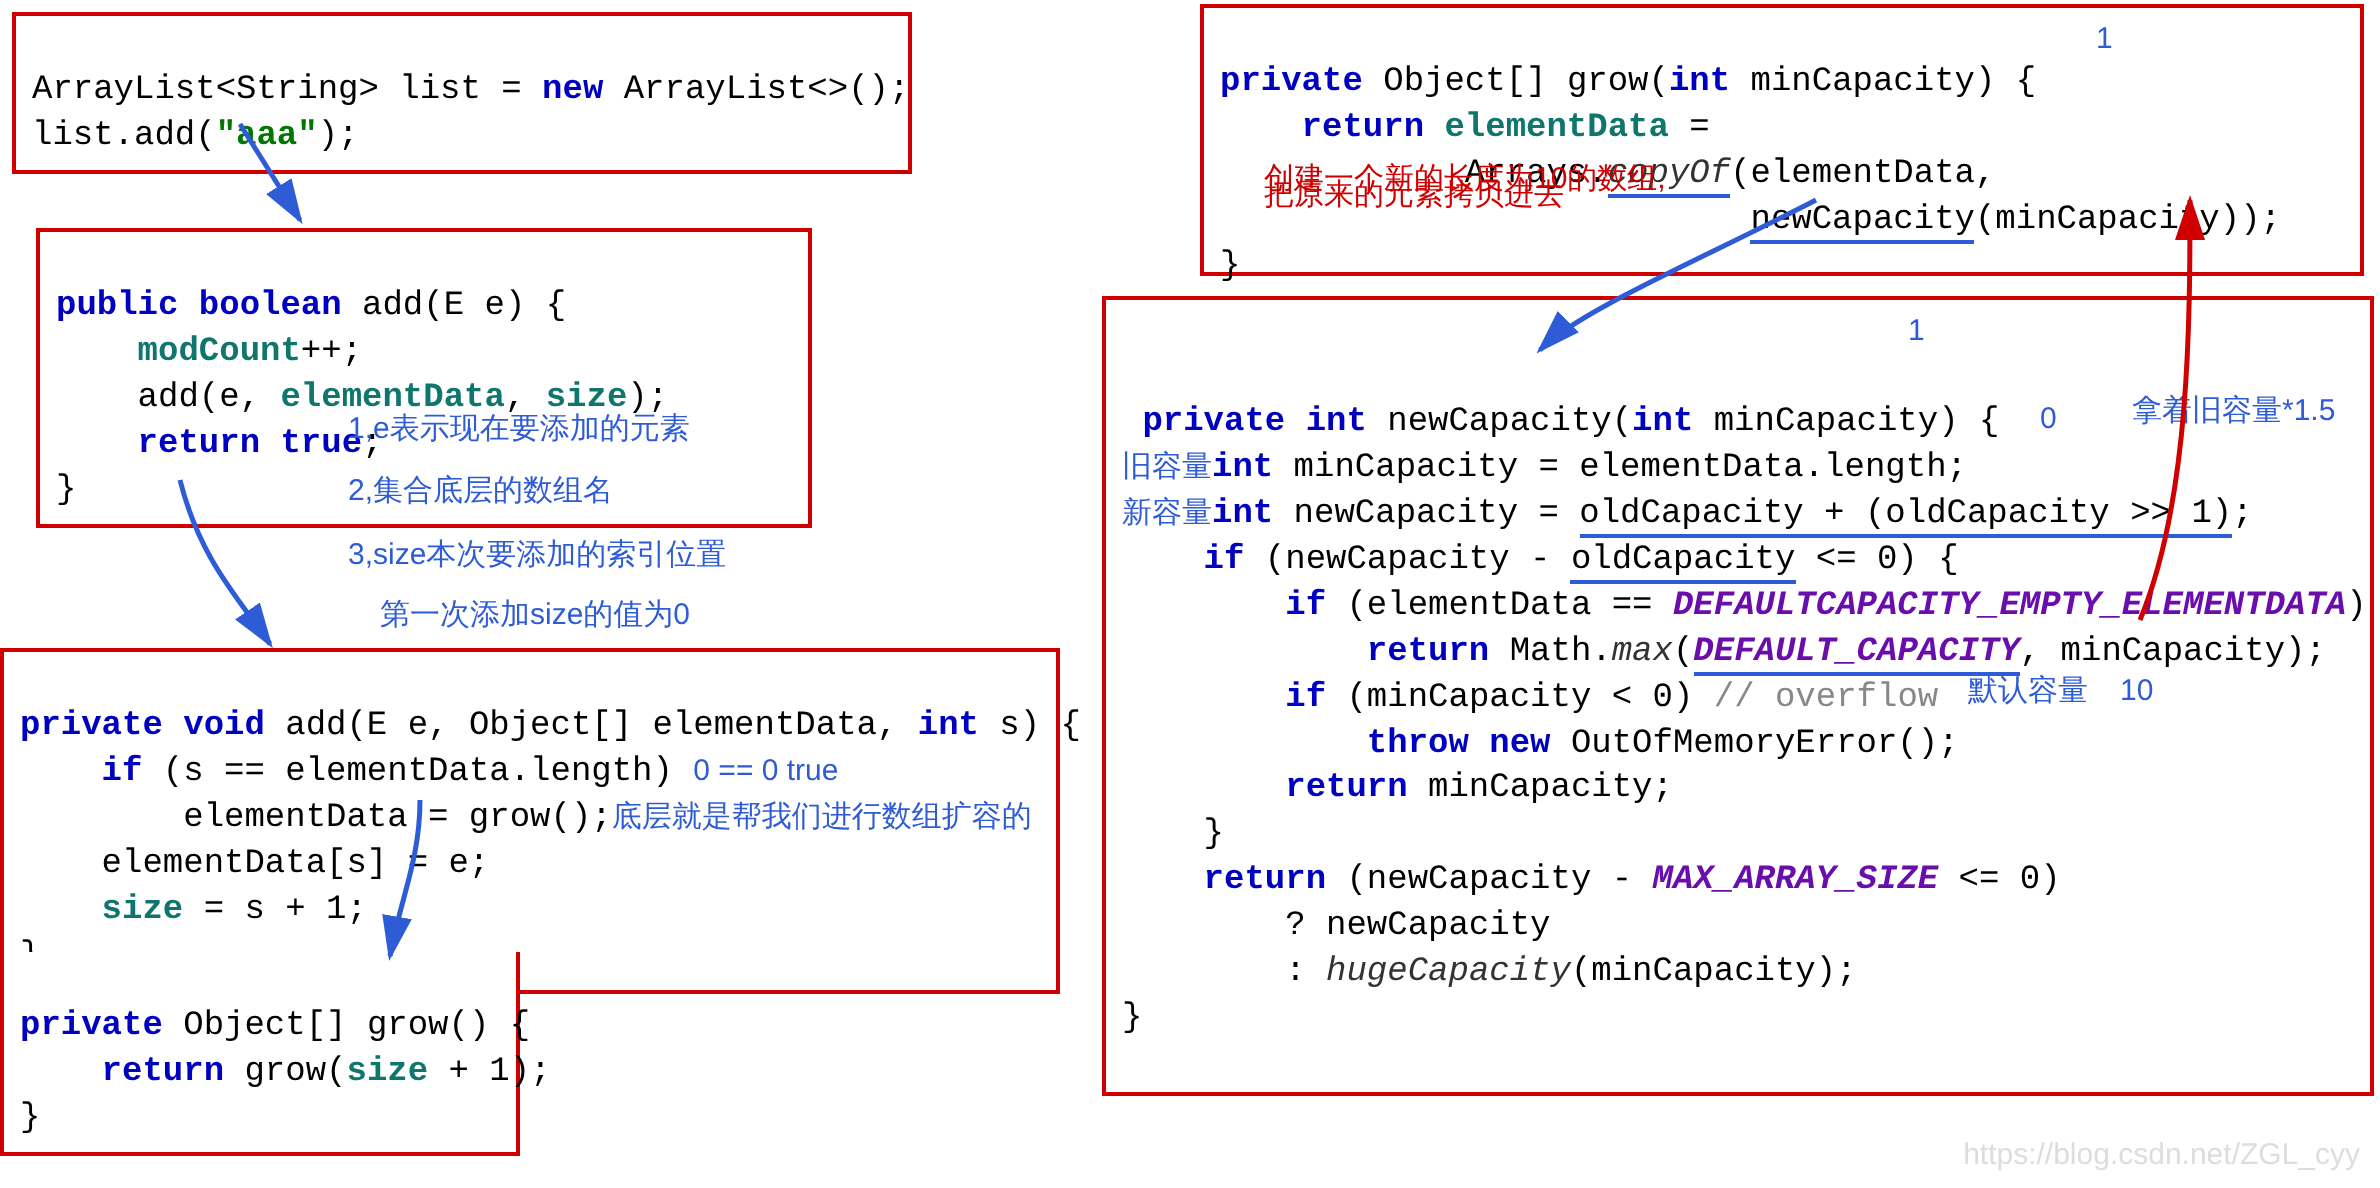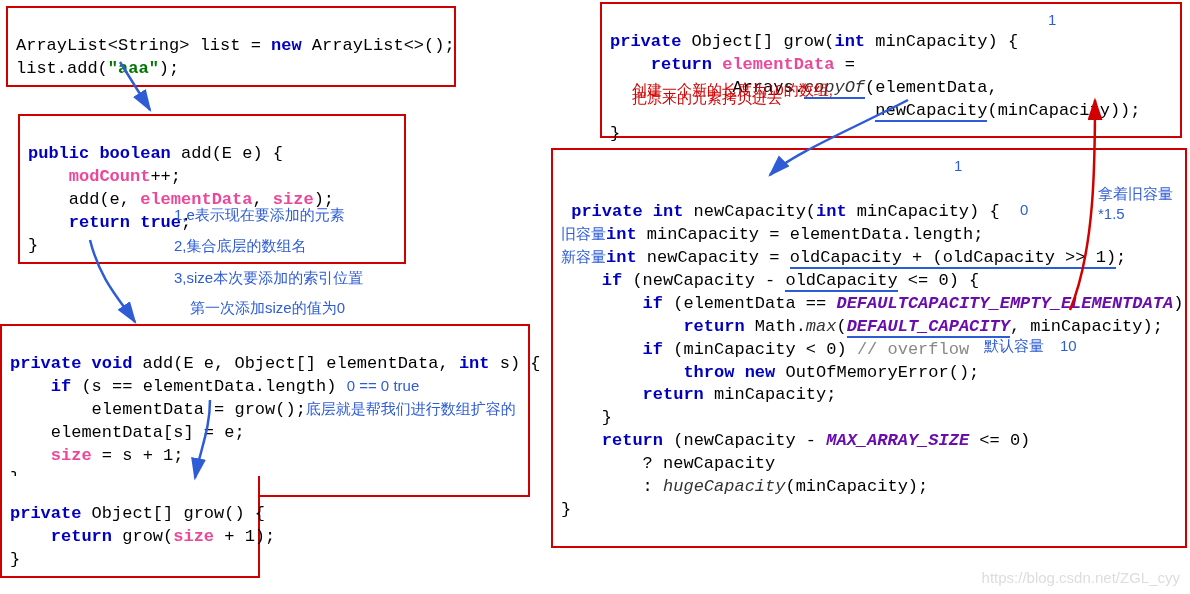--- a/index.html
+++ b/index.html
@@ -18,21 +18,21 @@
   .box {
     position: absolute;
     border: 2px solid #d00000;
     background: #fff;
     padding: 4px 8px;
     white-space: pre;
   }
   .kw   { color: #0000c0; font-weight: bold; }                        
   .lit  { color: #0000c0; font-weight: bold; }  
   .str  { color: #007700; font-weight: bold; }
-  .fld  { color: #ec4899; font-weight: bold; }                        
+  .fld  { color: #0f766e; font-weight: bold; }                        
   .stat { color: #333; font-style: italic; }    
   .const{ color: #6a0dad; font-weight: bold; font-style: italic; } 
   .cmt  { color: #888; }
   .ann-blue { color: #2e5cd6; font-family: "Microsoft YaHei","PingFang SC",sans-serif; font-size:15px; white-space: normal; }
   .ann-red  { color: #d00000; font-family: "Microsoft YaHei","PingFang SC",sans-serif; font-size:15px; white-space: normal; }
   .ann { position: absolute; }
   .ul  { border-bottom: 2px solid #2e5cd6; }
   svg.arrows { position:absolute; left:0; top:0; width:1190px; height:594px; pointer-events:none; }
   .watermark { position:absolute; right:10px; bottom:6px; color:#ddd; font-family:sans-serif; font-size:15px; }
 </style>
@@ -93,21 +93,21 @@
 <span class="kw">            throw new</span><span> OutOfMemoryError();</span>
 <span class="kw">        return</span><span> minCapacity;</span>
 <span>    }</span>
 <span class="kw">    return</span><span> (newCapacity - </span><span class="const">MAX_ARRAY_SIZE</span><span> &lt;= 0)</span>
 <span>        ? newCapacity</span>
 <span>        : </span><span class="stat">hugeCapacity</span><span>(minCapacity);</span>
 <span>}</span>
 </div>
 <div class="ann ann-blue" style="left:954px; top:156px;">1</div>
 <div class="ann ann-blue" style="left:1020px; top:200px;">0</div>
-<div class="ann ann-blue" style="left:1066px; top:184px;margin-left:32px;">拿着旧容量*1.5</div>
+<div class="ann ann-blue" style="left:1066px; top:196px;">拿着旧容量*1.5</div>
 <div class="ann ann-blue" style="left:984px; top:336px;">默认容量</div>
 <div class="ann ann-blue" style="left:1060px; top:336px;">10</div>
 
 <svg class="arrows">
   <defs>
     <marker id="ab" markerWidth="10" markerHeight="10" refX="8" refY="3" orient="auto">
       <path d="M0,0 L0,6 L9,3 z" fill="#2e5cd6"></path>
     </marker>
     <marker id="ar" markerWidth="10" markerHeight="10" refX="8" refY="3" orient="auto">
       <path d="M0,0 L0,6 L9,3 z" fill="#d00000"></path>

